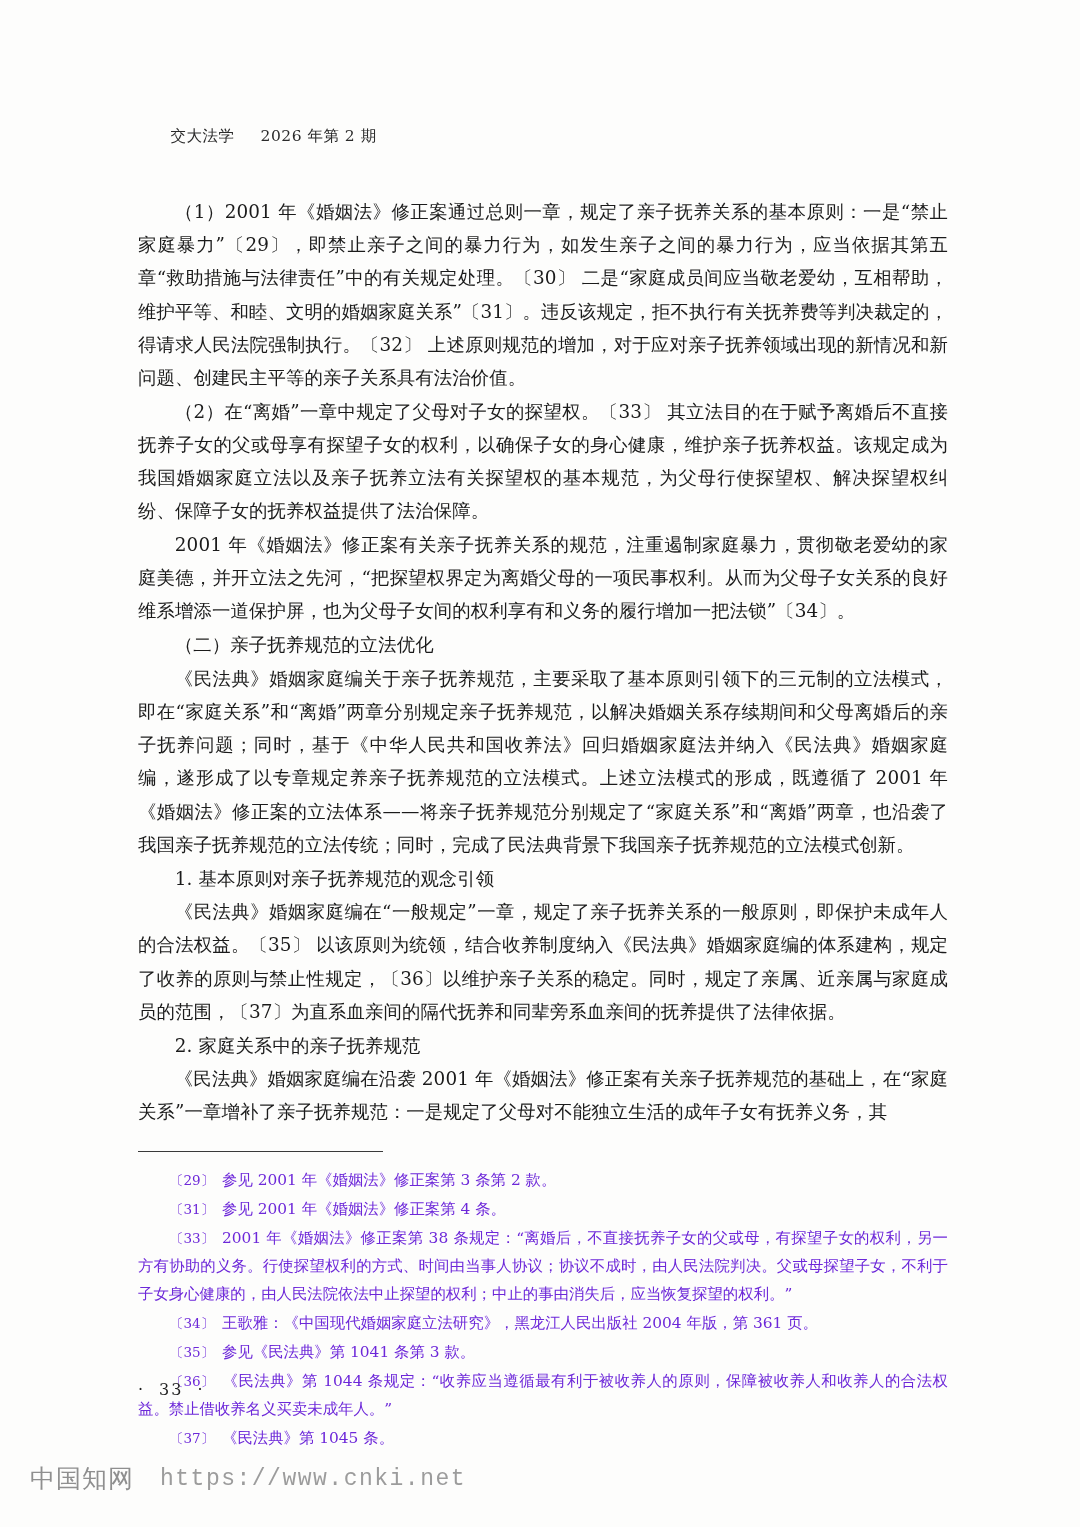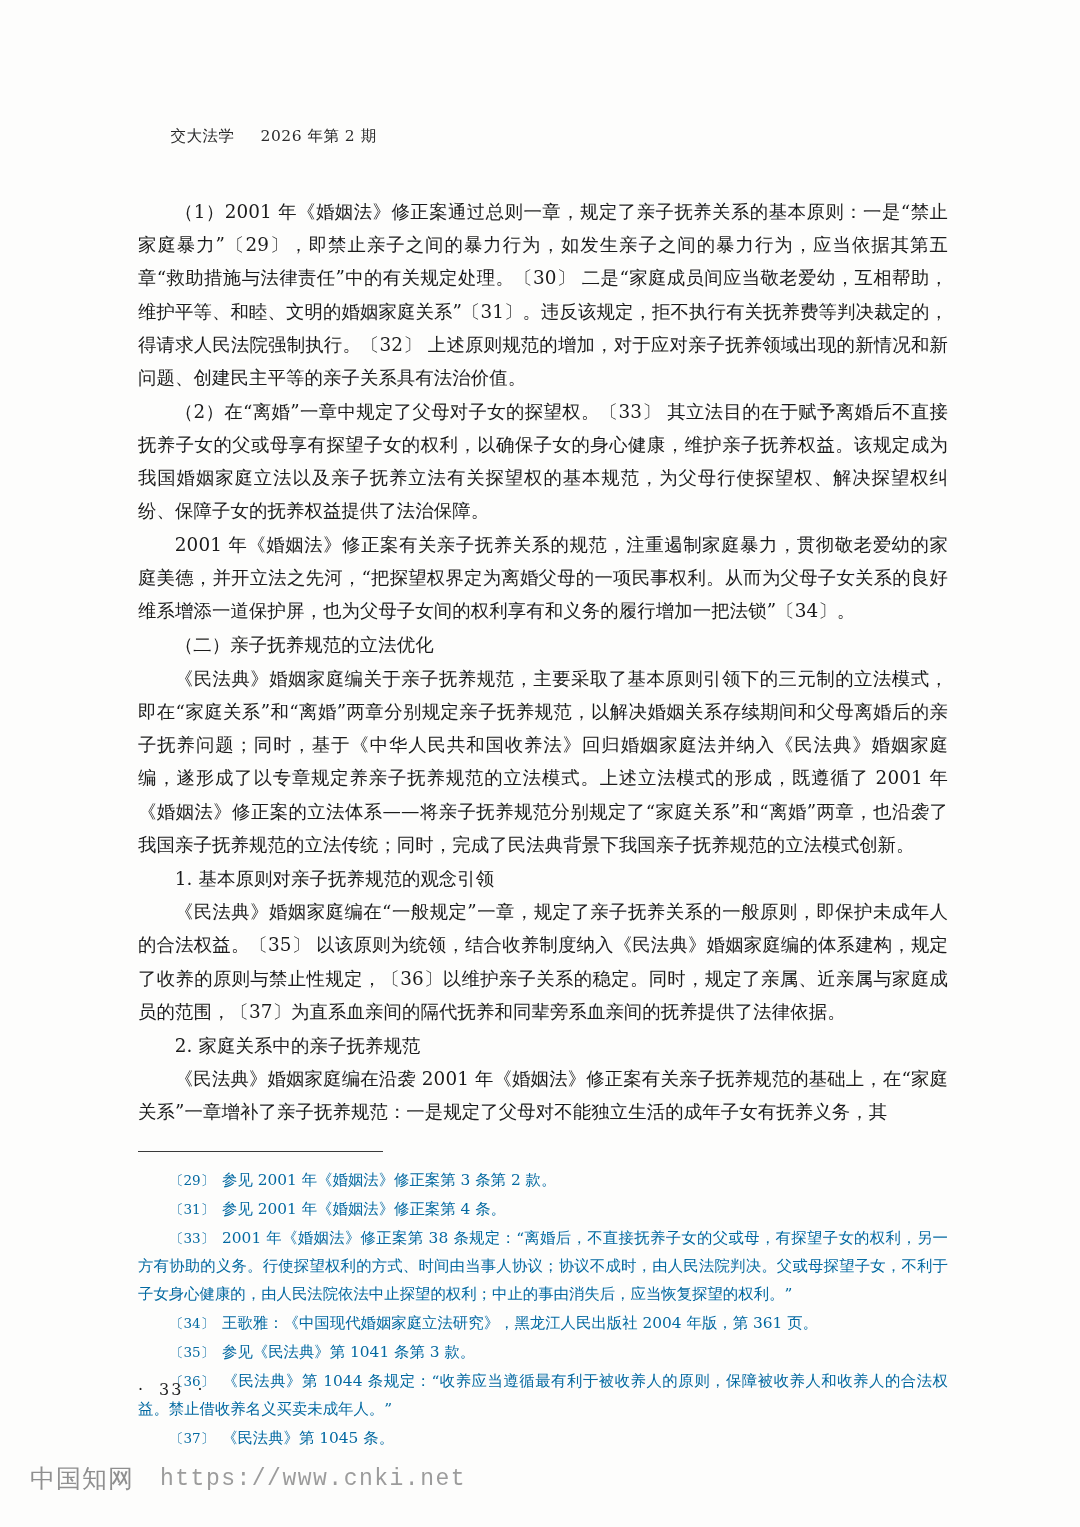--- a/index.html
+++ b/index.html
@@ -49,21 +49,21 @@
   .rule {
     margin-top: 22px;
     margin-bottom: 14px;
     width: 245px;
     height: 1px;
     background: #3a3a3a;
   }
   .notes {
     font-size: 15.4px;
     line-height: 28.4px;
-    color: #0369a1;
+    color: #6d28d9;
     text-align: justify;
     text-justify: inter-ideograph;
   }
   .note {
     margin: 0 0 0.5px 0;
     text-indent: 0;
     padding-left: 0;
   }
   .note .num {
     display: inline-block;

